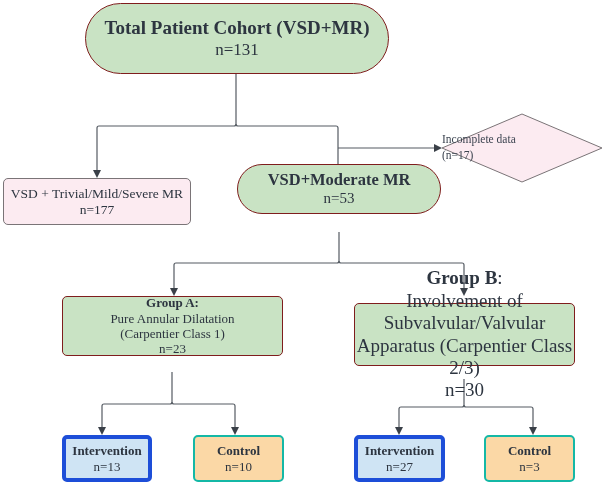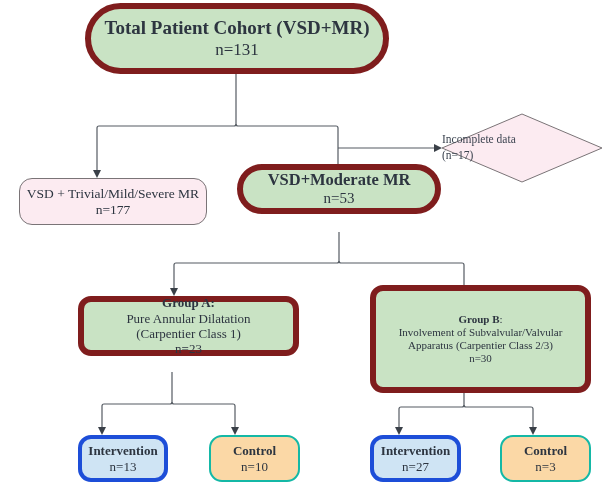--- a/index.html
+++ b/index.html
@@ -1,25 +1,25 @@
 <!DOCTYPE html>
 <html><head>
   <meta charset="utf-8">
   <style>
     html, body { margin: 0; padding: 0; background: #ffffff; }
     body { width: 605px; height: 484px; position: relative; overflow: hidden;
            font-family: "Liberation Serif", "DejaVu Serif", serif; color: #2d3540; }
     .node { position: absolute; box-sizing: border-box; display: flex; flex-direction: column;
             align-items: center; justify-content: center; text-align: center; line-height: 1.18; }
-    .green { background: #c9e3c4; border: 6px solid #7f1d1d; }
+    .green { background: #c9e3c4; border: 1px solid #7f1d1d; }
     .pink { background: #fcebf1; border: 1px solid #7a7477; }
     .blue { background: #cfe4f4; border: 4px solid #1d4ed8; }
     .orange { background: #fbd8a6; border: 2px solid #14b8a6; }
     .pill { border-radius: 38px; }
-    .rect { border-radius: 13px; margin-left: 16px; }
+    .rect { border-radius: 5px; }
     .b { font-weight: bold; }
     .t1 { font-size: 19px; }
     .t1n { font-size: 17px; }
     .t3 { font-size: 13px; }
     svg.links { position: absolute; left: 0; top: 0; }
     .diamond-label { position: absolute; left: 442px; top: 114px; width: 160px; height: 68px;
                      display: flex; flex-direction: column; align-items: flex-start; justify-content: center;
                      font-size: 11.5px; line-height: 1.35; text-align: center; color: #3c4450; }
   </style>
 </head>
@@ -69,21 +69,21 @@
   <span style="font-size:15px;">n=53</span>
 </div>
 
 <div class="node green rect" style="left:62px; top:296px; width:221px; height:60px; font-size:13px;">
   <span><span class="b">Group A</span><span class="b">:</span></span>
   <span>Pure Annular Dilatation</span>
   <span>(Carpentier Class 1)</span>
   <span>n=23</span>
 </div>
 
-<div class="node green rect" style="left:354px; top:285px; width:221px; height:108px; font-size:11px;">
+<div class="node green rect" style="left:354px; top:303px; width:221px; height:63px; font-size:19px;">
   <span><span class="b">Group B</span><span>:</span></span>
   <span>Involvement of Subvalvular/Valvular</span>
   <span>Apparatus (Carpentier Class 2/3)</span>
   <span>n=30</span>
 </div>
 
 <div class="node blue rect" style="left:62px; top:435px; width:90px; height:47px; font-size:13px;">
   <span class="b">Intervention</span>
   <span>n=13</span>
 </div>

